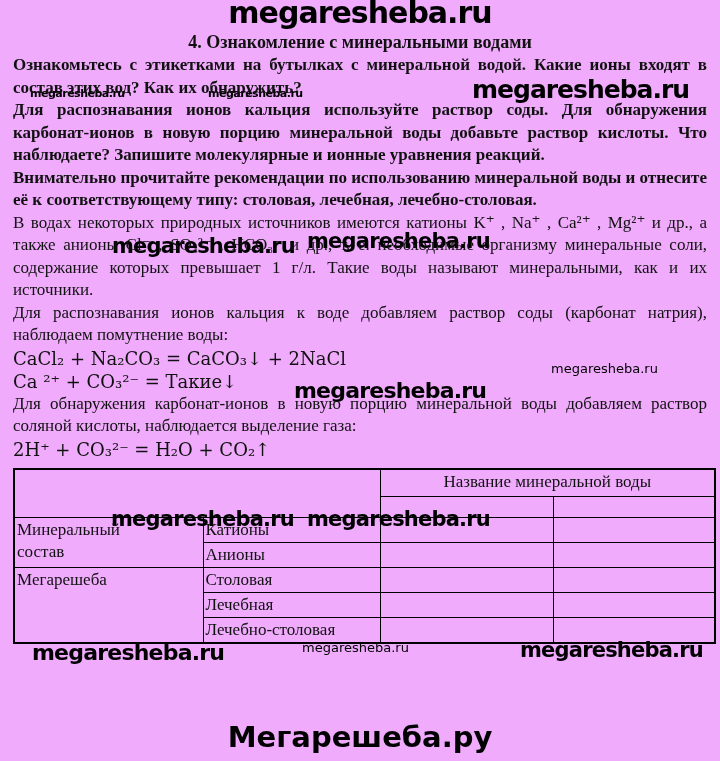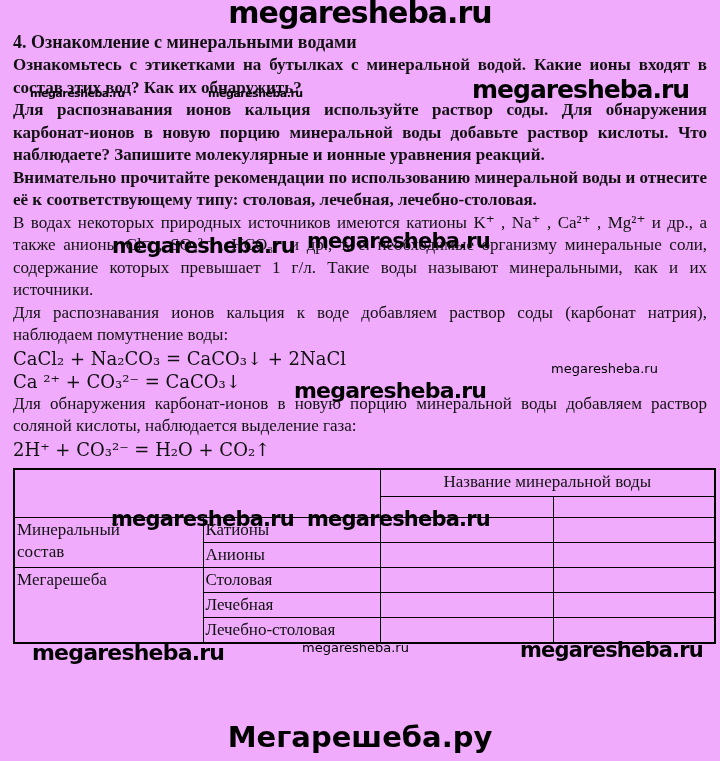--- a/index.html
+++ b/index.html
@@ -15,20 +15,21 @@
   .content {
     position: absolute;
     left: 13px;
     top: 0;
     width: 694px;
     padding-top: 30px;
   }
   .title {
     font-size: 18px;
     font-weight: bold;
+    text-align: center;
     margin: 0;
     line-height: 24px;
   }
   .content p {
     margin: 0;
     font-size: 17px;
     line-height: 22.5px;
     text-align: justify;
   }
   .content p.bold { font-weight: bold; }
@@ -117,21 +118,21 @@
   <div class="wm wm-md wm13">megaresheba.ru</div>
 
   <div class="content">
     <h1 class="title">4. Ознакомление с минеральными водами</h1>
     <p class="bold">Ознакомьтесь с этикетками на бутылках с минеральной водой. Какие ионы входят в состав этих вод? Как их обнаружить?</p>
     <p class="bold">Для распознавания ионов кальция используйте раствор соды. Для обнаружения карбонат-ионов в новую порцию минеральной воды добавьте раствор кислоты. Что наблюдаете? Запишите молекулярные и ионные уравнения реакций.</p>
     <p class="bold">Внимательно прочитайте рекомендации по использованию минеральной воды и отнесите её к соответствующему типу: столовая, лечебная, лечебно-столовая.</p>
     <p>В водах некоторых природных источников имеются катионы K⁺ , Na⁺ , Ca²⁺ , Mg²⁺ и др., а также анионы Cl⁻ , SO₄²⁻ , HCO₃⁻ и др., т. е. необходимые организму минеральные соли, содержание которых превышает 1 г/л. Такие воды называют минеральными, как и их источники.</p>
     <p>Для распознавания ионов кальция к воде добавляем раствор соды (карбонат натрия), наблюдаем помутнение воды:</p>
     <p class="equation">CaCl₂ + Na₂CO₃ = CaCO₃↓ + 2NaCl</p>
-    <p class="equation">Ca ²⁺ + CO₃²⁻ = CaCO₃↓</p>
+    <p class="equation">Ca ²⁺ + CO₃²⁻ = Такие↓</p>
     <p>Для обнаружения карбонат-ионов в новую порцию минеральной воды добавляем раствор соляной кислоты, наблюдается выделение газа:</p>
     <p class="equation">2H⁺ + CO₃²⁻ = H₂O + CO₂↑</p>
 
     <table class="ws">
       <colgroup>
         <col style="width:189px">
           <col style="width:177px">
           <col style="width:173px">
           <col style="width:162px">
       </colgroup>

